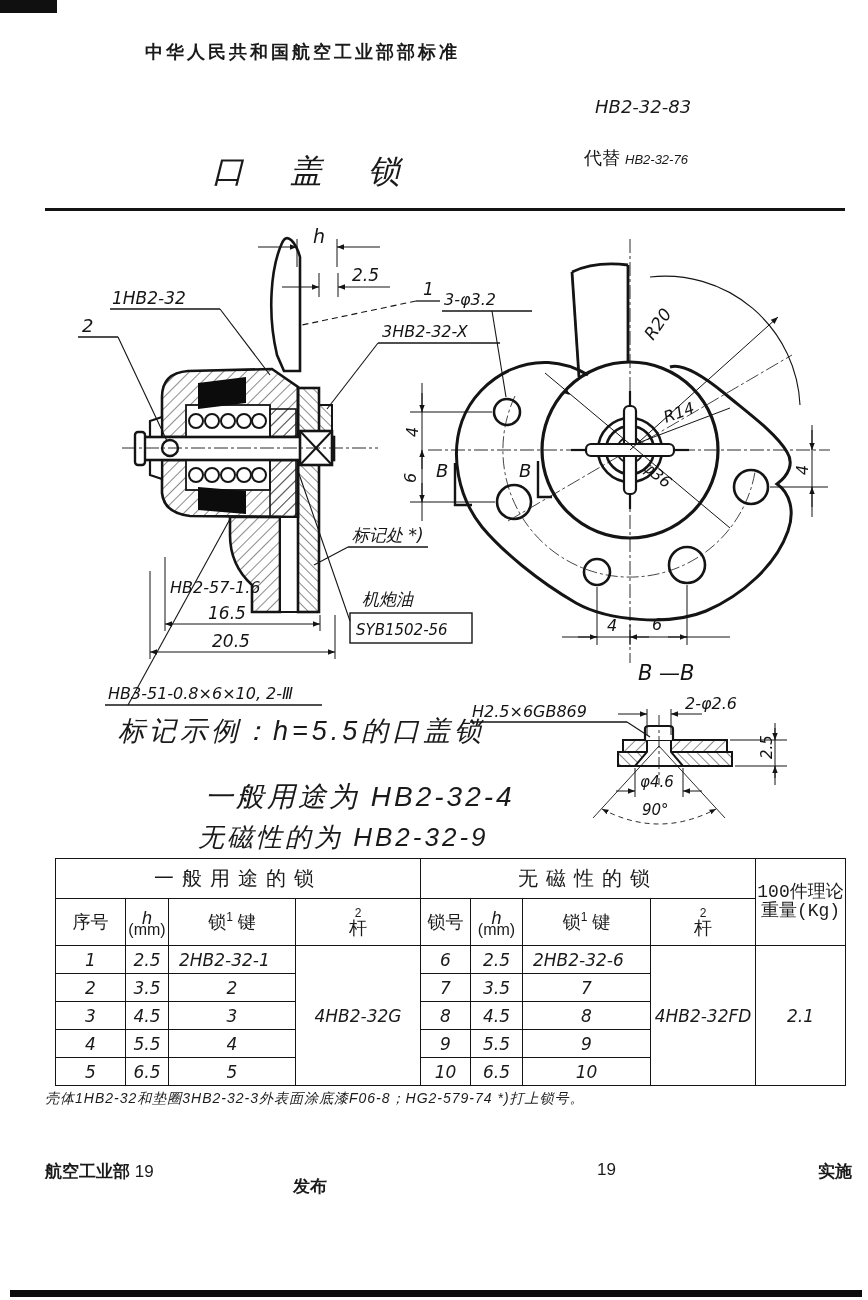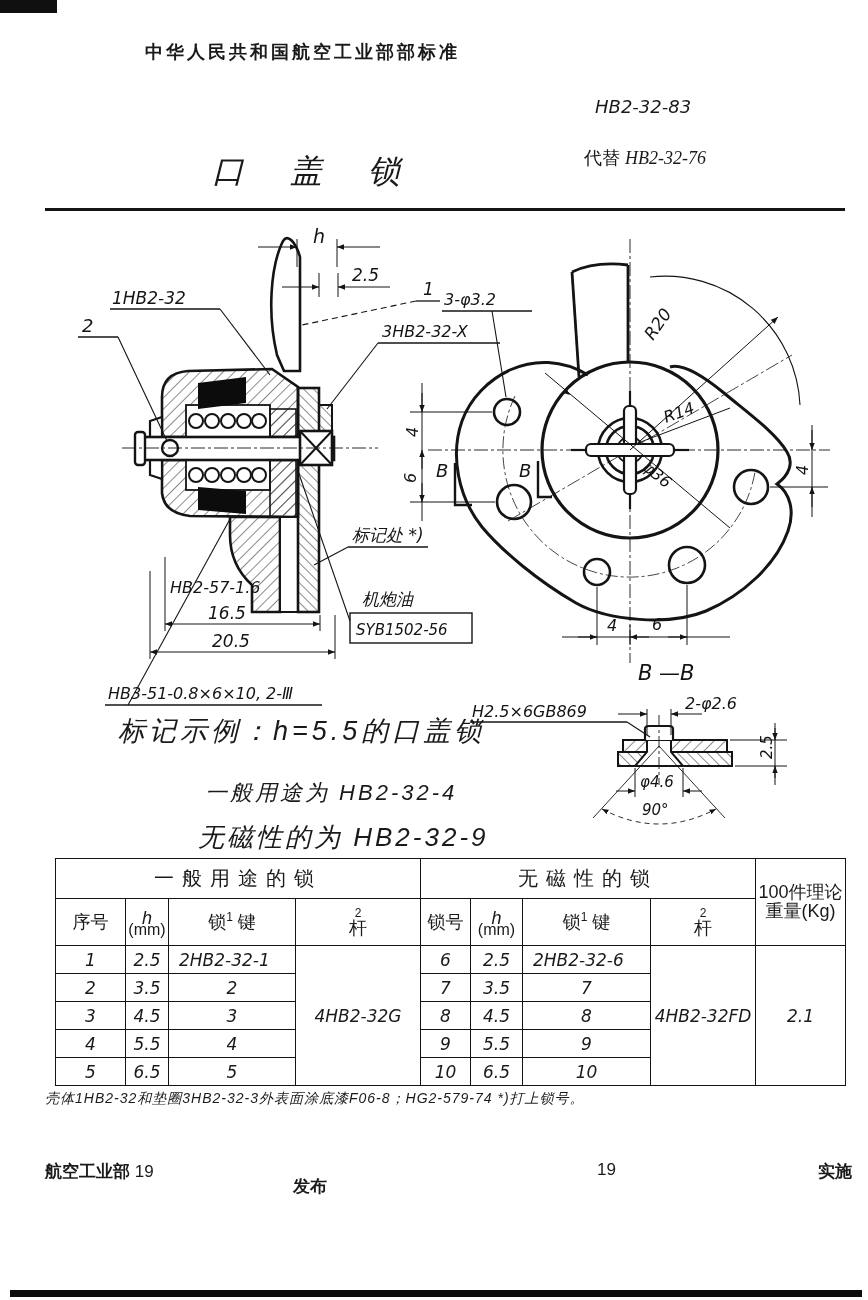--- a/index.html
+++ b/index.html
@@ -4,41 +4,41 @@
 <style>
   html,body{margin:0;padding:0;}
   body{width:868px;height:1300px;position:relative;background:#ffffff;
        font-family:"Liberation Sans", sans-serif;color:#1a1a1a;overflow:hidden;}
   .abs{position:absolute;}
   
   .corner-mark{left:0;top:0;width:57px;height:13px;background:#101010;}
   .org-title{left:145px;top:40px;font-size:18px;font-weight:bold;letter-spacing:3px;}
   .std-no{left:580px;top:96px;font-size:18px;font-family:"DejaVu Sans",sans-serif;font-style:italic;margin-left:15px;}
   .supersedes{left:584px;top:146px;font-size:18px;}
-  .supersedes .sup-no{font-style:italic;font-family:Liberation Serif, serif;font-size:18px;}
+  .supersedes .sup-no{font-style:italic;font-family:Liberation Sans, sans-serif;font-size:13px;}
   .doc-title{left:212px;top:150px;font-size:32px;letter-spacing:46px;font-style:italic;}
   .top-rule{left:45px;top:208px;width:800px;height:3px;background:#141414;}
   
   .example-1{left:118px;top:713px;font-size:27px;font-style:italic;letter-spacing:4px;}
-  .example-2{left:205px;top:778px;font-size:22px;font-style:italic;letter-spacing:3px;text-align:right;}
+  .example-2{left:205px;top:778px;font-size:28px;font-style:italic;letter-spacing:3px;text-align:right;}
   .example-3{left:198px;top:820px;font-size:26px;font-style:italic;letter-spacing:3px;}
   
   .parts-table{left:55px;top:858px;width:790px;border-collapse:collapse;table-layout:fixed;}
   .parts-table td{border:1.6px solid #141414;text-align:center;vertical-align:middle;
       font-size:18px;padding:0;overflow:hidden;}
   .parts-table .grp{font-size:20px;letter-spacing:8px;height:39px;margin-top:17px;}
   .parts-table .hdr{height:46px;font-size:18px;}
   .parts-table .body-row td{height:27px;font-style:italic;font-family:"DejaVu Sans",sans-serif;font-size:17px;}
   .parts-table sup{font-size:12px;}
   .h-unit{font-size:16px;display:block;line-height:8px;}
   .h-sym{font-style:italic;display:block;line-height:16px;}
   .rod-hdr sup{display:block;line-height:12px;}
   .rod-hdr span{display:block;line-height:18px;}
   .lk-first{text-align:left !important;padding-left:10px !important;margin-left:25px;}
-  .weight-hdr{font-size:15px;line-height:19px;}
+  .weight-hdr{font-size:15px;line-height:19px;font-family:Liberation Mono, monospace;}
   
   .footnote{left:45px;top:1090px;width:810px;font-size:14px;font-style:italic;letter-spacing:1px;white-space:nowrap;}
   .footer{top:1160px;font-size:17px;font-weight:bold;}
   .f-org{left:45px;} .f-pub{left:293px;margin-top:15px;} .f-yr{left:597px;font-weight:normal;} .f-impl{left:818px;}
   .bottom-rule{left:10px;top:1290px;width:852px;height:7px;background:#0d0d0d;}
   svg text{font-family:"DejaVu Sans",sans-serif;font-style:italic;fill:#141414;}
 </style>
 </head>
 <body>
 

